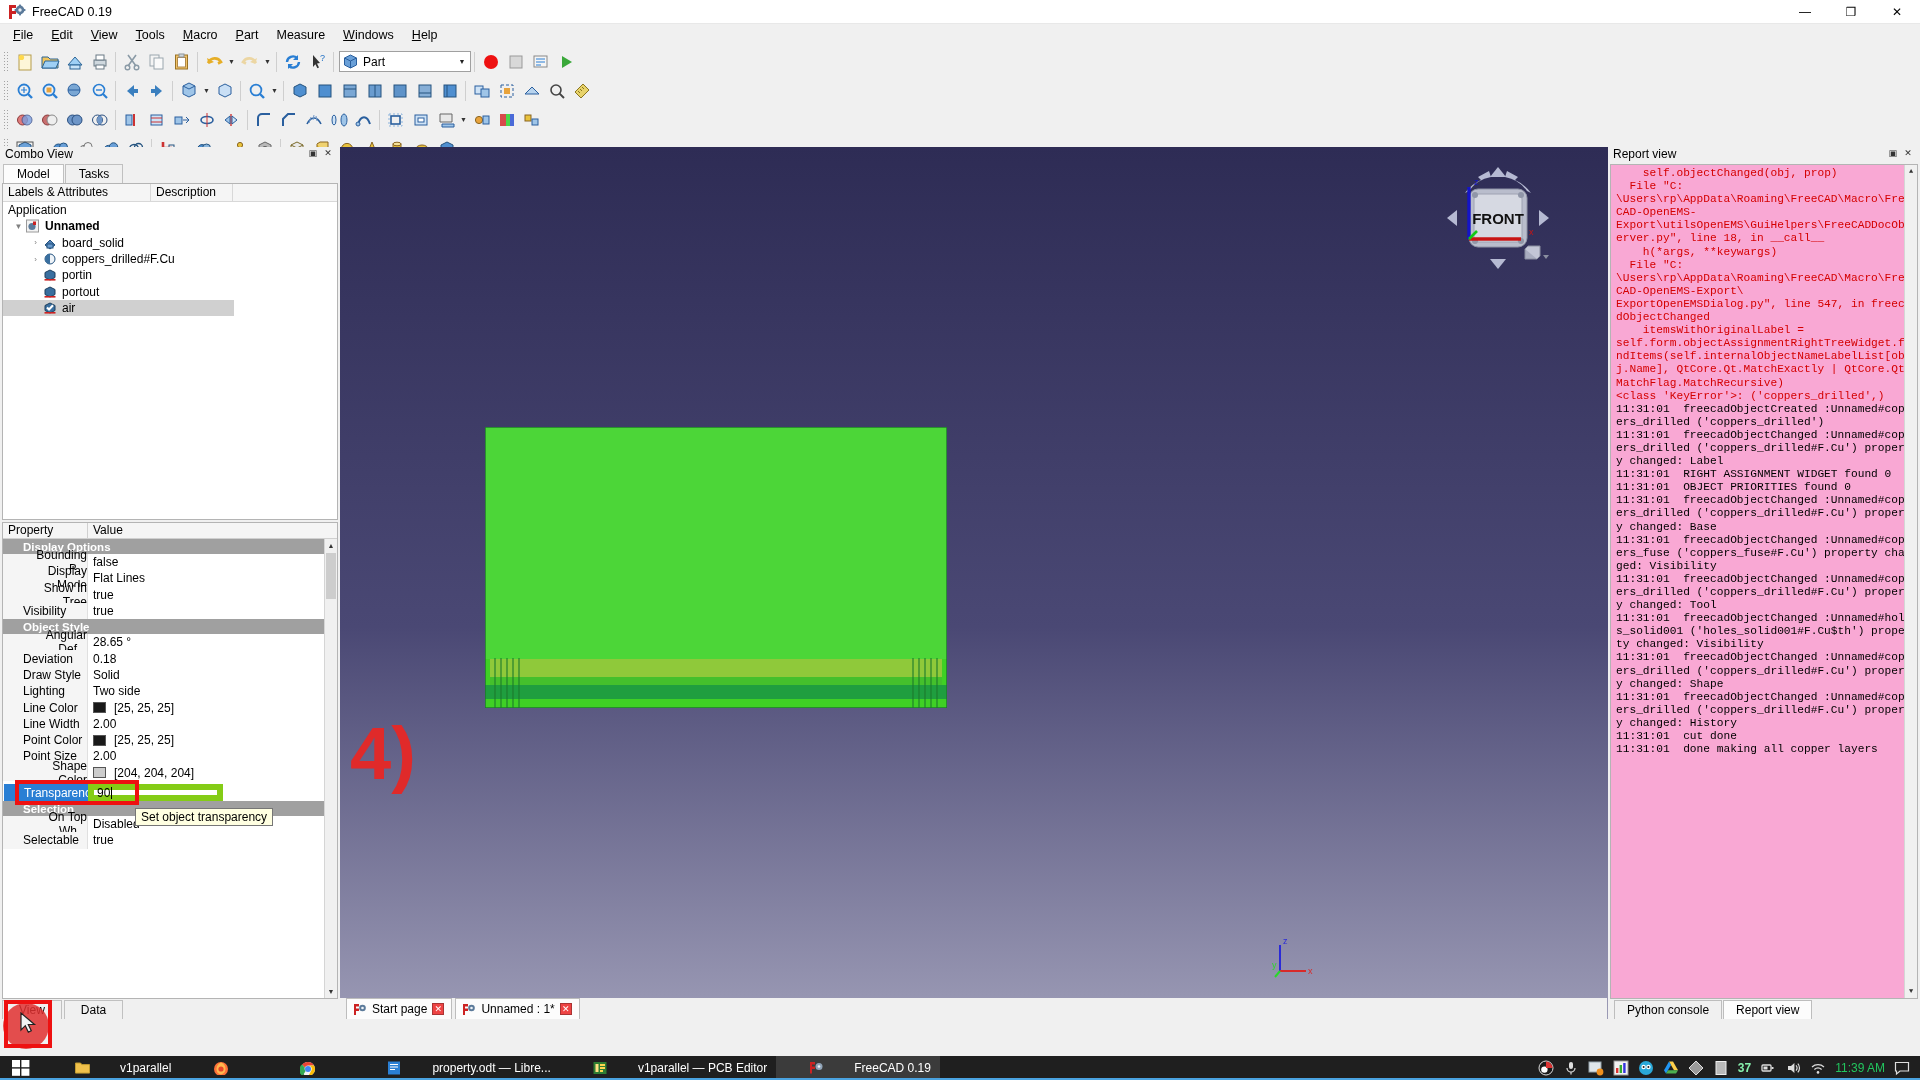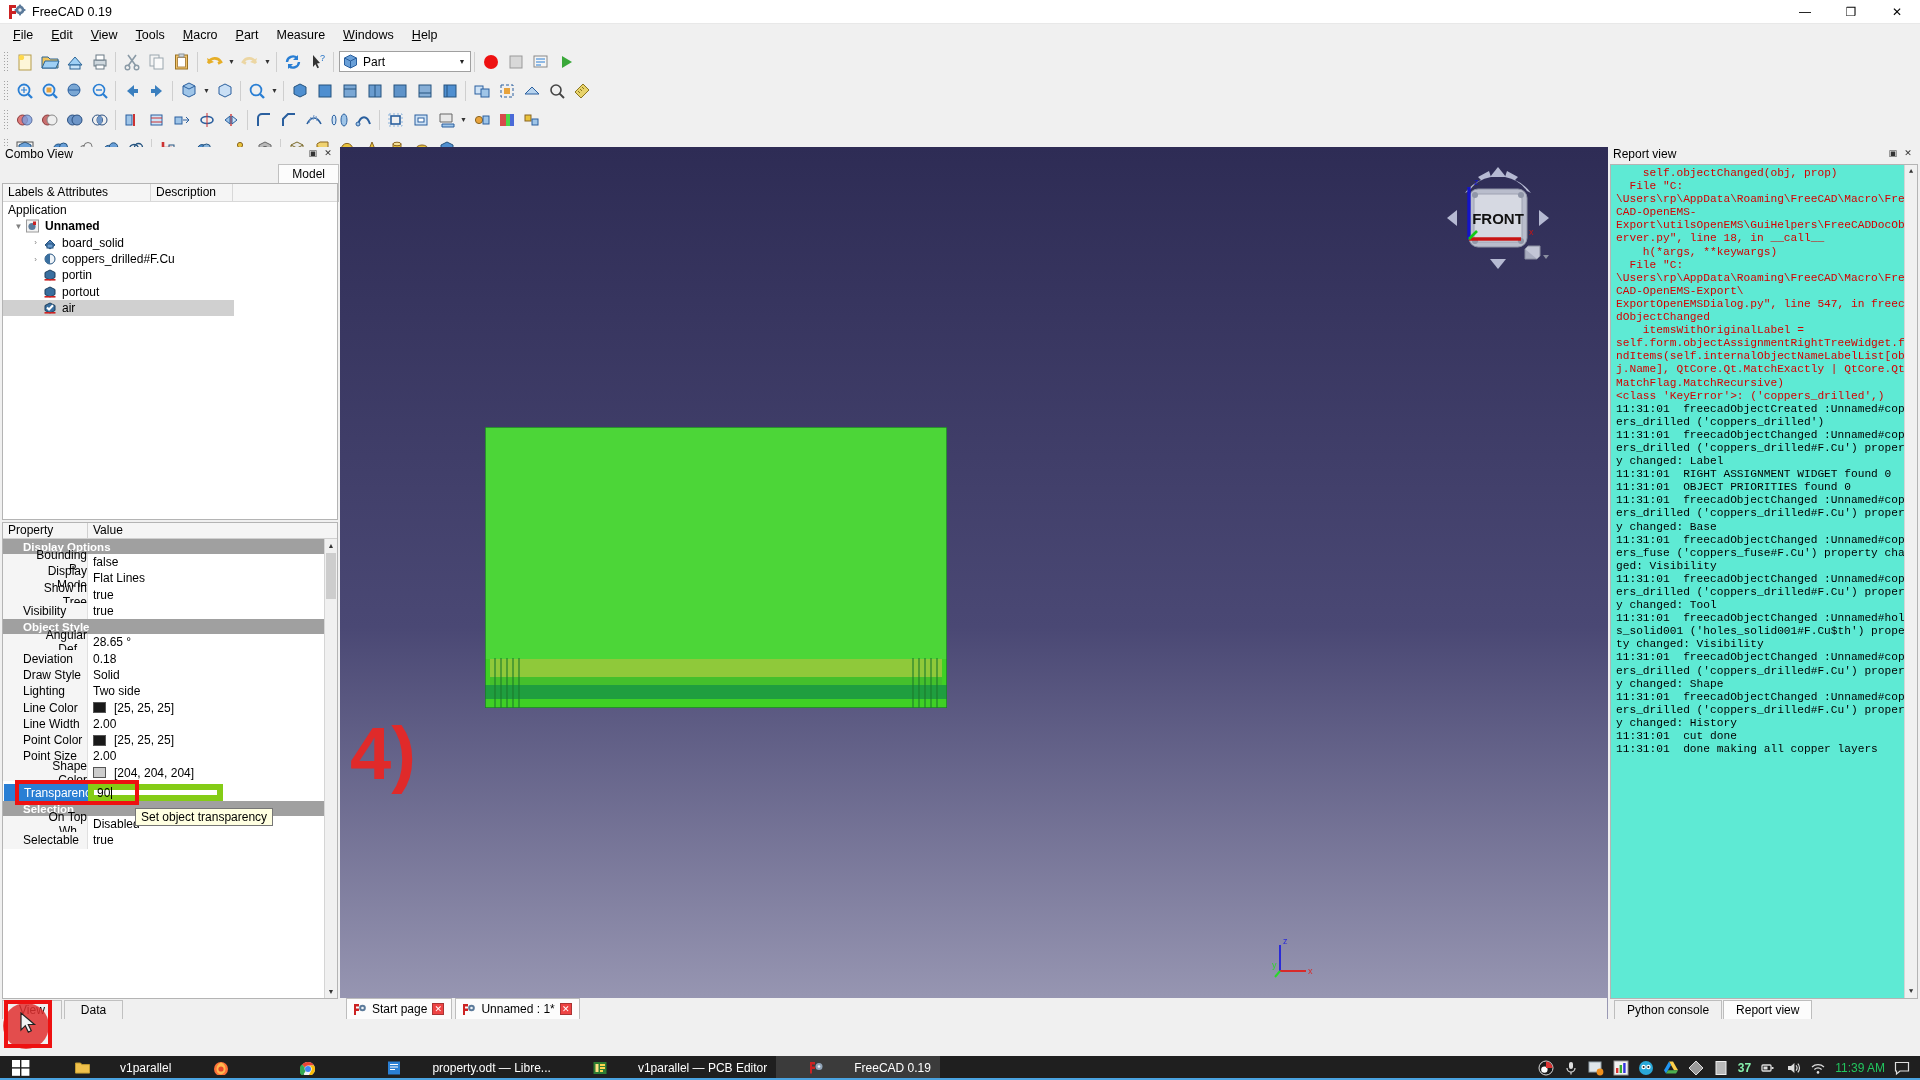--- a/index.html
+++ b/index.html
@@ -42,21 +42,21 @@
   
   .main { position:absolute; left:0; top:147px; right:0; bottom:61px; display:flex; }
 
   
   .combo { width:340px; background:#f0f0f0; display:flex; flex-direction:column; }
   .dock-head { height:17px; display:flex; align-items:flex-start; padding:0 2px 0 5px; font-size:11.5px; background:#f0f0f0; }
   .dock-head .dh-title { font-size:12px; }
   .dock-head .dh-btns { margin-left:auto; display:flex; gap:3px; padding-right:4px; }
   .dh-btn { width:12px; height:12px; display:flex; align-items:center; justify-content:center; font-size:9px; color:#333; }
 
-  .tabs-row { display:flex; height:19px; align-items:flex-end; padding-left:3px;flex-direction:column; }
+  .tabs-row { display:flex; height:19px; align-items:flex-end; padding-left:3px; }
   .tabq { padding:2px 13px 2px 13px; font-size:12px; background:#f0f0f0; border:1px solid #c0c0c0; border-bottom:none; margin-right:1px; }
   .tabq.active { background:#fcfcfc; }
 
   .tree-wrap { margin:0 2px; background:#fff; border:1px solid #b4b4b4; height:337px; overflow:hidden; position:relative; }
   .tree-hdr { display:flex; height:18px; background:#f5f5f5; border-bottom:1px solid #d8d8d8; font-size:12px; }
   .tree-hdr div { padding:1px 5px; }
   .th1 { width:148px; border-right:1px solid #d8d8d8; }
   .th2 { width:82px; border-right:1px solid #d8d8d8; }
   .th3 { flex:1; }
   .tnode { display:flex; align-items:center; height:16.3px; font-size:12px; padding-left:3px; }
@@ -108,21 +108,21 @@
   .axiscross { position:absolute; right:290px; bottom:40px; width:46px; height:44px; }
   .bigmark { position:absolute; font-family:"Liberation Sans",sans-serif; font-weight:bold; color:#e02a2a; }
 
   .v-tabs { position:absolute; left:0; right:1px; bottom:0; height:21px; background:#f0f0f0; display:flex; align-items:flex-end; padding-left:6px; }
   .v-tab { display:flex; align-items:center; gap:5px; padding:3px 7px 3px 6px; font-size:12px; background:#fcfcfc; border:1px solid #bdbdbd; border-bottom:none; margin-right:3px; }
   .v-tab .vt-ico { width:14px; height:13px; }
   .v-tab .vt-x { width:12px; height:12px; background:#e44; color:#fff; font-size:9px; display:flex; align-items:center; justify-content:center; border:1px solid #a33; }
 
   
   .report { width:312px; background:#f0f0f0; display:flex; flex-direction:column; }
-  .rep-body { margin:0 2px; background:#5eead4; border:1px solid #b4b4b4; flex:1; overflow:hidden; position:relative;
+  .rep-body { margin:0 2px; background:#f9a8d4; border:1px solid #b4b4b4; flex:1; overflow:hidden; position:relative;
       font-family:"Liberation Mono", monospace; font-size:11.2px; line-height:13.1px; padding:2px 3px 0 5px; }
   .rl { white-space:pre-wrap; word-break:break-all; }
   .rl.err { color:#d40000; }
   .rl.msg { color:#000; }
   .rep-scroll { position:absolute; right:0; top:0; bottom:0; width:13px; background:#f0f0f0; border-left:1px solid #d5d5d5; }
   .rep-tabs { display:flex; height:20px; align-items:flex-end; justify-content:flex-start; padding-left:6px; background:#f0f0f0; }
   .rep-tab { padding:2px 12px; font-size:12px; border:1px solid #bdbdbd; border-bottom:none; background:#f0f0f0; margin-right:1px; }
   .rep-tab.active { background:#fcfcfc; }
 
   

